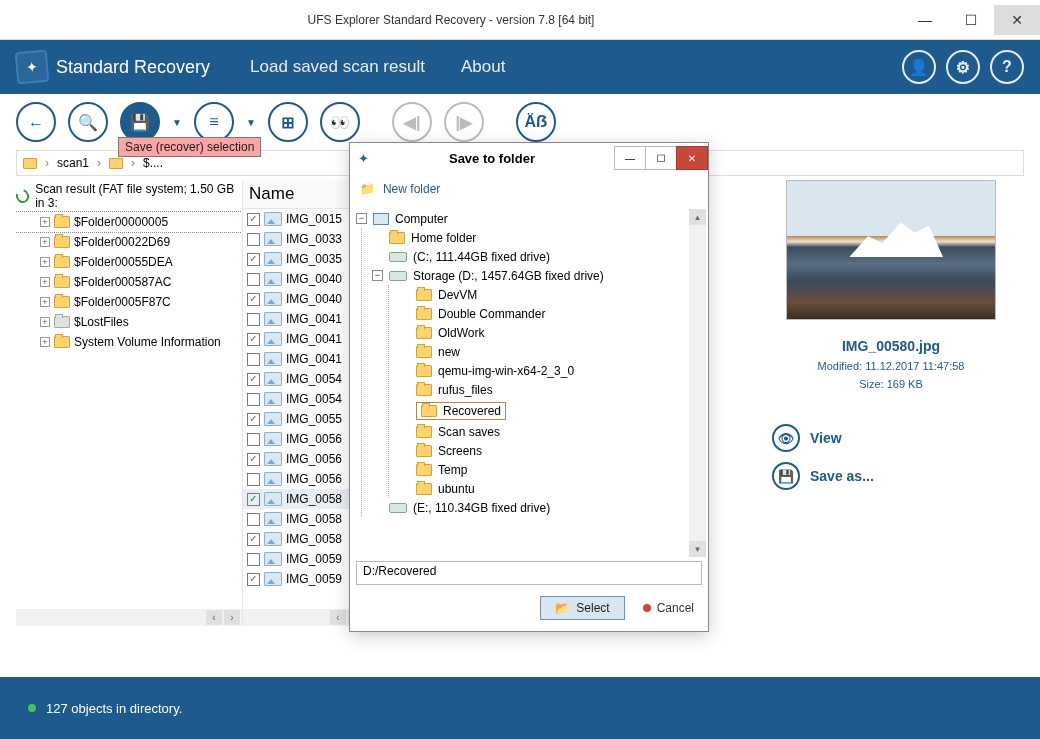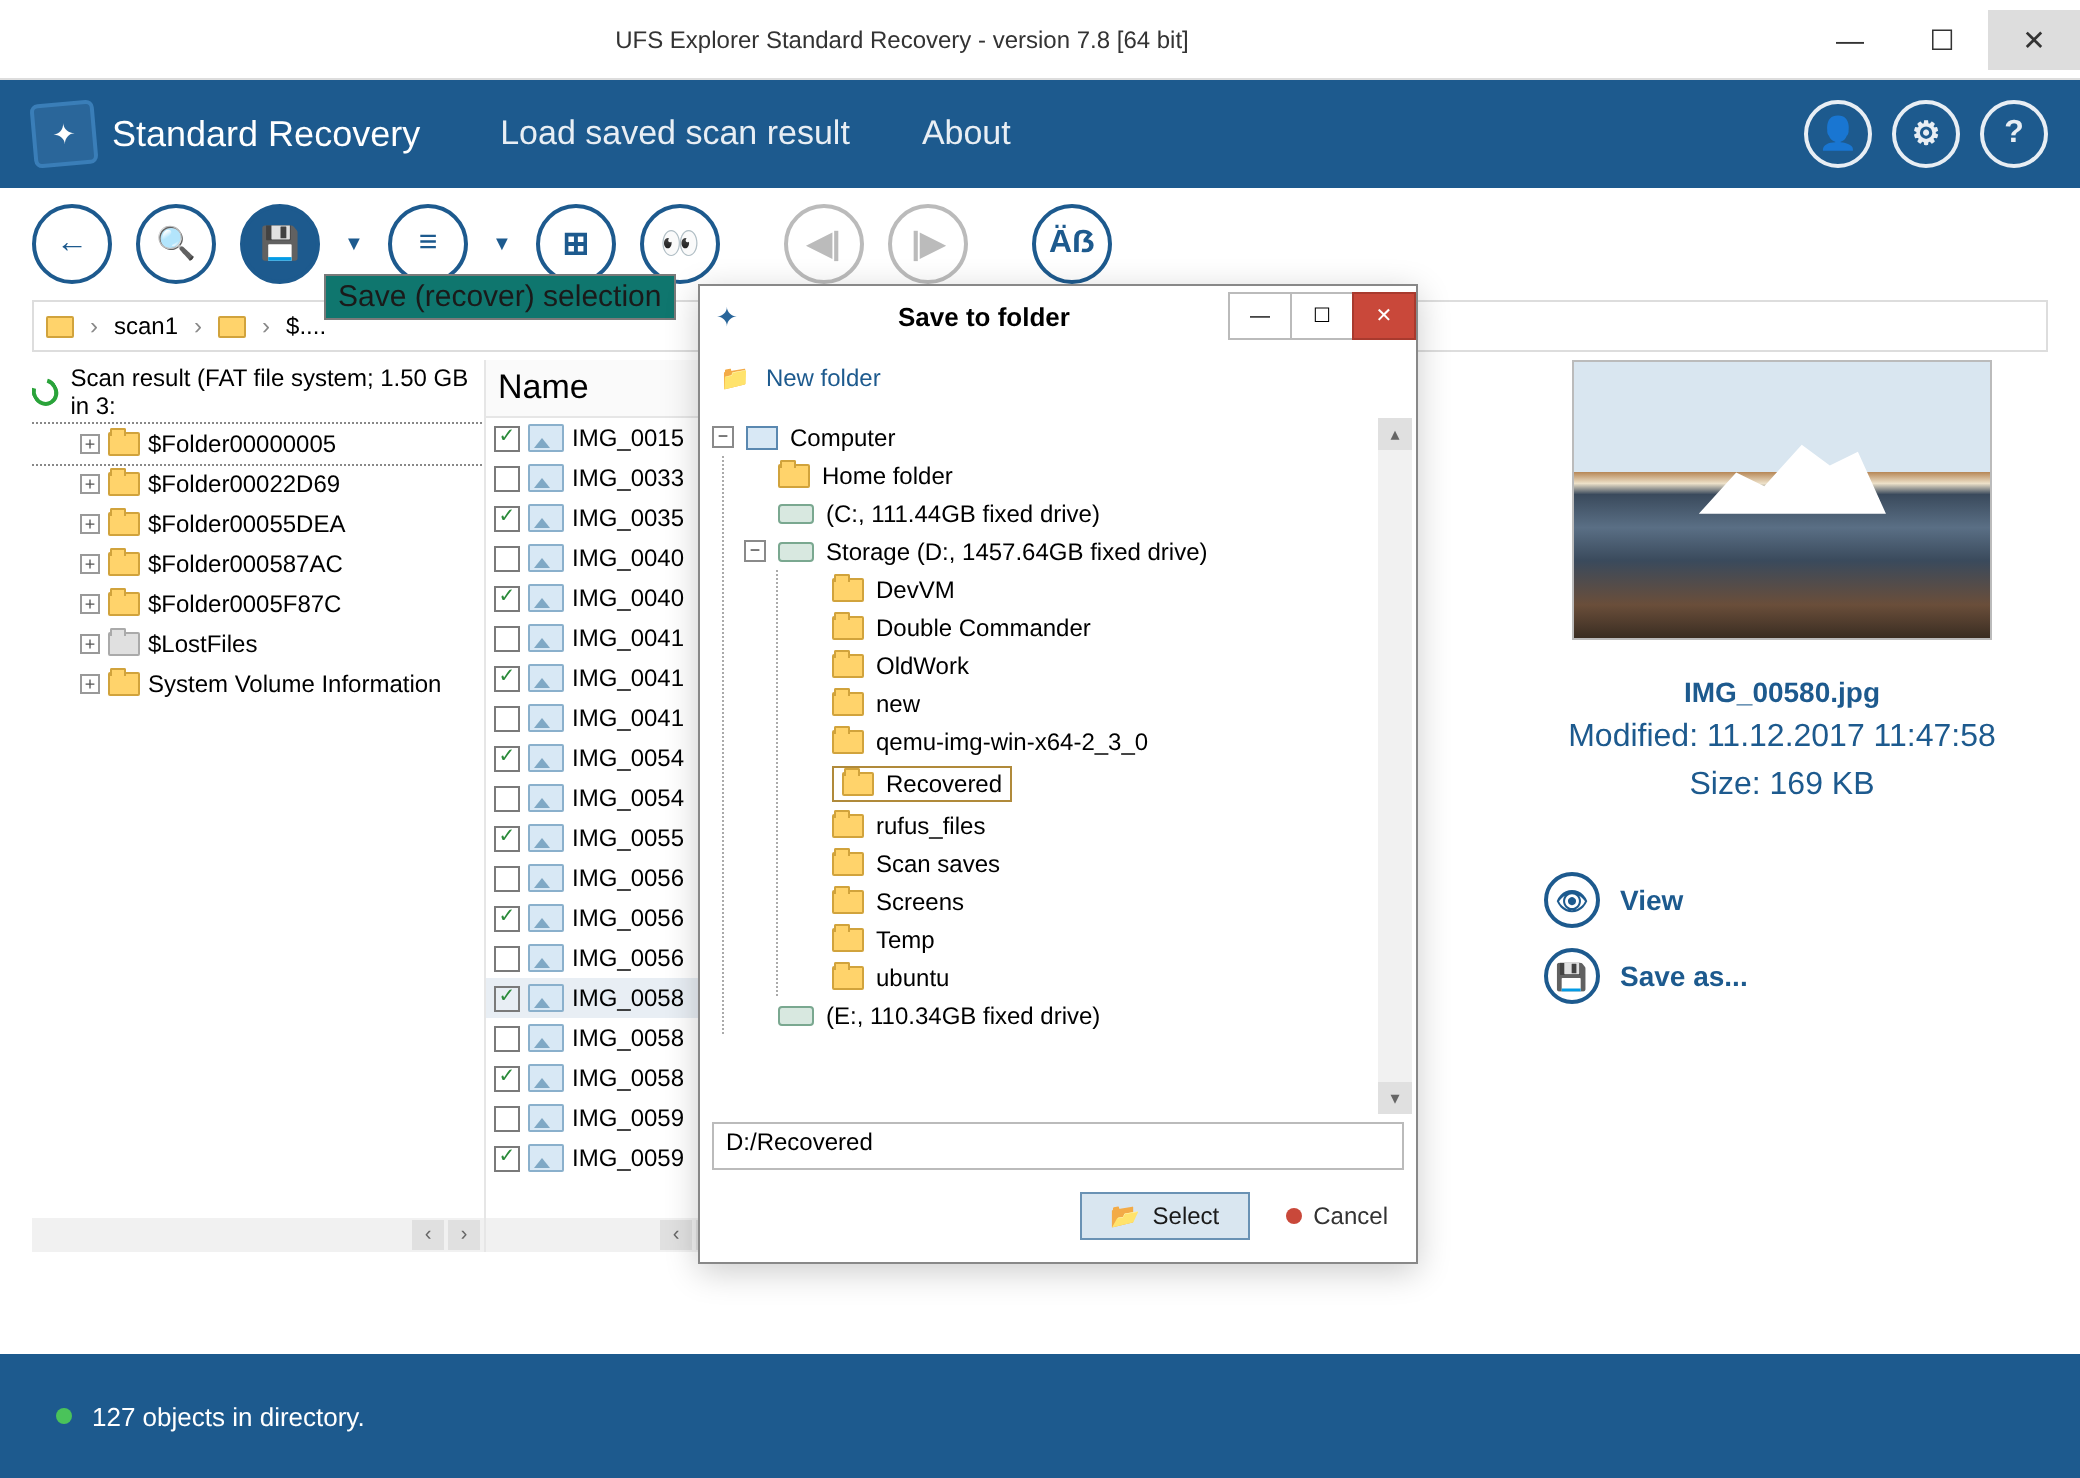--- a/index.html
+++ b/index.html
@@ -18,21 +18,21 @@
 .banner-right { margin-left: auto; display: flex; gap: 10px; }
 .circ-btn { width:34px; height:34px; border: 2px solid #e8eef4; border-radius:50%; display:flex; align-items:center; justify-content:center; color:#e8eef4; font-size:16px; font-weight:bold; }
 
 .toolbar { height:56px; padding:8px 16px; display:flex; align-items:center; gap:12px; background:#fff; }
 .tbtn { width:40px; height:40px; border:2px solid #1d5a8e; border-radius:50%; display:flex; align-items:center; justify-content:center; color:#1d5a8e; font-size:16px; font-weight:bold; position:relative; }
 .tbtn.fill { background:#1d5a8e; color:#fff; }
 .tbtn.disabled { border-color:#bbb; color:#bbb; }
 .tbtn-dd { width:10px; font-size:10px; color:#1d5a8e; }
 .tbtn-sep { width:8px; }
 
-.tooltip { position:absolute; top:137px; left:118px; background:#0f766e; border:1px solid #7a7a7a; padding:2px 6px; font-size:15px; color:#1a1a1a; z-index:5;margin-left:44px; }
+.tooltip { position:absolute; top:137px; left:118px; background:#fca5a5; border:1px solid #7a7a7a; padding:2px 6px; font-size:12px; color:#1a1a1a; z-index:5; }
 
 .breadcrumb { height:26px; background:#fff; border:1px solid #ddd; margin:0 16px 4px; display:flex; align-items:center; padding:0 6px; gap:8px; font-size:12px; }
 .bc-folder { width:14px; height:11px; background:#ffd36b; border:1px solid #d1a33c; border-radius:1px; }
 .bc-arrow { color:#888; }
 
 .work-area { display:flex; height: 446px; padding:0 16px; position:relative; gap:0; }
 .tree-panel { width:226px; overflow:hidden; position:relative; }
 .scan-result-hdr { display:flex; align-items:center; gap:6px; font-size:12px; padding:2px 0; }
 .refresh-icon { width:14px; height:14px; border:2px solid #2aa33a; border-radius:50%; border-top-color:transparent; transform:rotate(-30deg); }
 .tree-item { display:flex; align-items:center; gap:4px; font-size:12px; padding:3px 0 3px 24px; }
@@ -48,21 +48,21 @@
 .list-row { display:flex; align-items:center; gap:4px; font-size:12px; padding:3px 4px; }
 .list-row.sel { background:#e8eef4; }
 .cbx { width:13px; height:13px; border:1px solid #7a7a7a; display:flex; align-items:center; justify-content:center; font-size:10px; color:#2a8a3a; line-height:1; }
 .img-icon { width:18px; height:14px; background:#d8e8f5; border:1px solid #8ab0cc; border-radius:1px; position:relative; }
 .img-icon::after { content:''; position:absolute; bottom:1px; left:2px; width:0; height:0; border-left:4px solid transparent; border-right:4px solid transparent; border-bottom:5px solid #7fa8c5; }
 
 .preview-panel { margin-left:auto; width:266px; padding:0 10px; text-align:center; }
 .thumb { width:210px; height:140px; margin: 0 auto 18px; border:1px solid #bbb; background: linear-gradient(to bottom, #d9e6f0 0%, #d9e6f0 40%, #b88a5a 40%, #ede1c9 44%, #3a4a5c 48%, #5a6f85 60%, #3a4a5c 72%, #6a4e3a 88%, #3a2d22 100%); position:relative; overflow:hidden; }
 .thumb::before { content:''; position:absolute; left:30%; top:30%; width:45%; height:25%; background:#fff; clip-path: polygon(0 100%, 20% 40%, 35% 60%, 55% 0, 70% 30%, 85% 10%, 100% 100%); }
 .fname { color:#1d5a8e; font-weight:bold; font-size:14px; margin-bottom:6px; }
-.fmod, .fsize { color:#1d5a8e; font-size:16px; margin-bottom:6px; }
+.fmod, .fsize { color:#1d5a8e; font-size:11px; margin-bottom:6px; }
 .act-btn { display:flex; align-items:center; gap:10px; color:#1d5a8e; font-weight:bold; font-size:14px; margin:10px 0 6px 4px; text-align:left; }
 .act-btn .circ { width:28px; height:28px; border:2px solid #1d5a8e; border-radius:50%; display:flex; align-items:center; justify-content:center; font-size:13px; }
 
 .hscroll { position:absolute; bottom:0; left:0; right:0; height:17px; background:#f1f1f1; display:flex; justify-content:flex-end; align-items:center; gap:2px; padding:0 2px; font-size:10px; color:#666; }
 .hscroll .endbtn { width:16px; height:15px; background:#e0e0e0; display:flex; align-items:center; justify-content:center; }
 
 .status-bar { position:absolute; left:0; right:0; bottom:0; height:62px; background:#1d5a8e; color:#fff; display:flex; align-items:center; padding:0 28px; font-size:13px; }
 .status-dot { width:8px; height:8px; background:#4ac35a; border-radius:50%; margin-right:10px; }
 
 
@@ -402,29 +402,29 @@
             <span class="folder-icon"></span>
             <span>new</span>
           </div>
           <div class="dtree-item">
             <span style="width:11px;"></span>
             <span class="folder-icon"></span>
             <span>qemu-img-win-x64-2_3_0</span>
           </div>
           <div class="dtree-item">
             <span style="width:11px;"></span>
+            <span class="folder-icon"></span>
+            <span>rufus_files</span>
+          </div>
+          <div class="dtree-item">
+            <span style="width:11px;"></span>
             <span class="sel-folder">
               <span class="folder-icon"></span>
               <span>Recovered</span>
             </span>
-          </div>
-          <div class="dtree-item">
-            <span style="width:11px;"></span>
-            <span class="folder-icon"></span>
-            <span>rufus_files</span>
           </div>
           <div class="dtree-item">
             <span style="width:11px;"></span>
             <span class="folder-icon"></span>
             <span>Scan saves</span>
           </div>
           <div class="dtree-item">
             <span style="width:11px;"></span>
             <span class="folder-icon"></span>
             <span>Screens</span>

